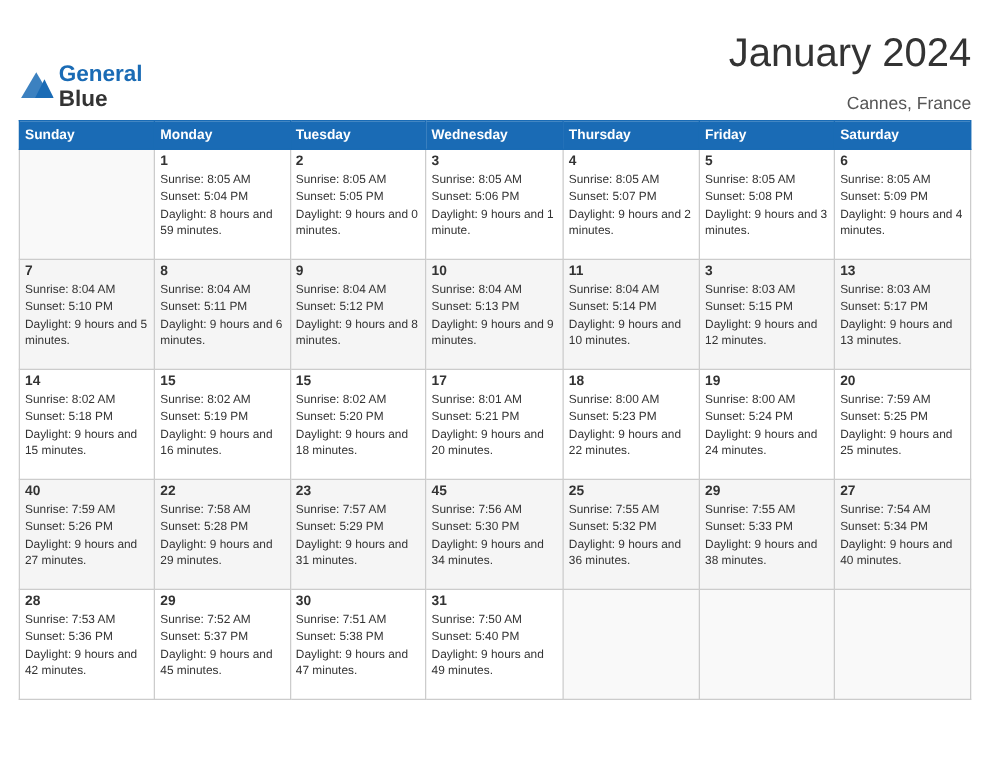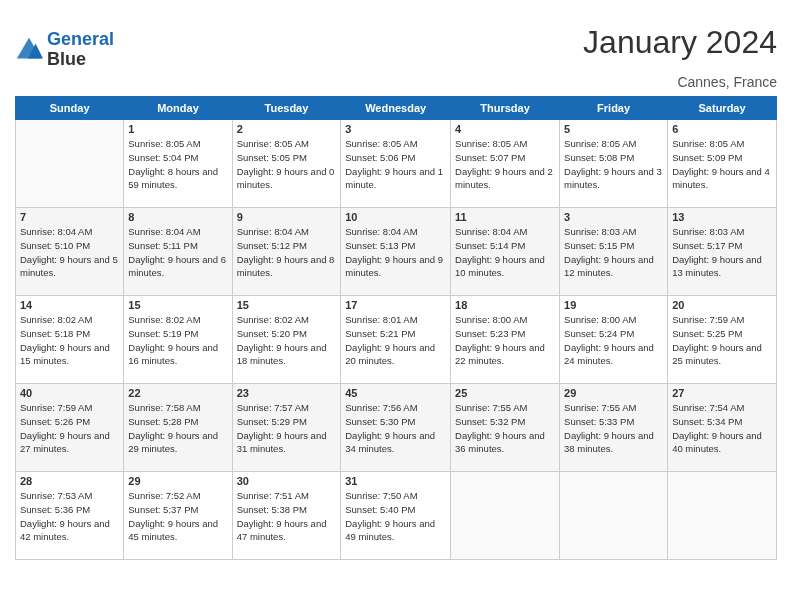--- a/index.html
+++ b/index.html
@@ -11,21 +11,21 @@
       overflow: hidden;
     }
     .page {
       width: 792px;
       height: 612px;
       padding: 10px 15px;
     }
     .header {
       display: flex;
       justify-content: space-between;
-      align-items: center;
+      align-items: flex-end;
       margin-bottom: 6px;
     }
     .logo {
       display: flex;
       align-items: center;
       gap: 4px;
     }
     .logo-text {
       font-size: 18px;
       font-weight: bold;
@@ -56,21 +56,21 @@
     }
     table {
       width: 100%;
       border-collapse: collapse;
       font-size: 10px;
     }
     thead tr th {
       background: #1a6bb5;
       color: #fff;
       padding: 5px 4px;
-      text-align: center;
+      text-align: left;
       font-size: 11px;
       font-weight: bold;
       border: 1px solid #1a6bb5;
     }
     tbody tr td {
       border: 1px solid #ccc;
       vertical-align: top;
       padding: 3px 4px;
       height: 88px;
       width: 113px;

